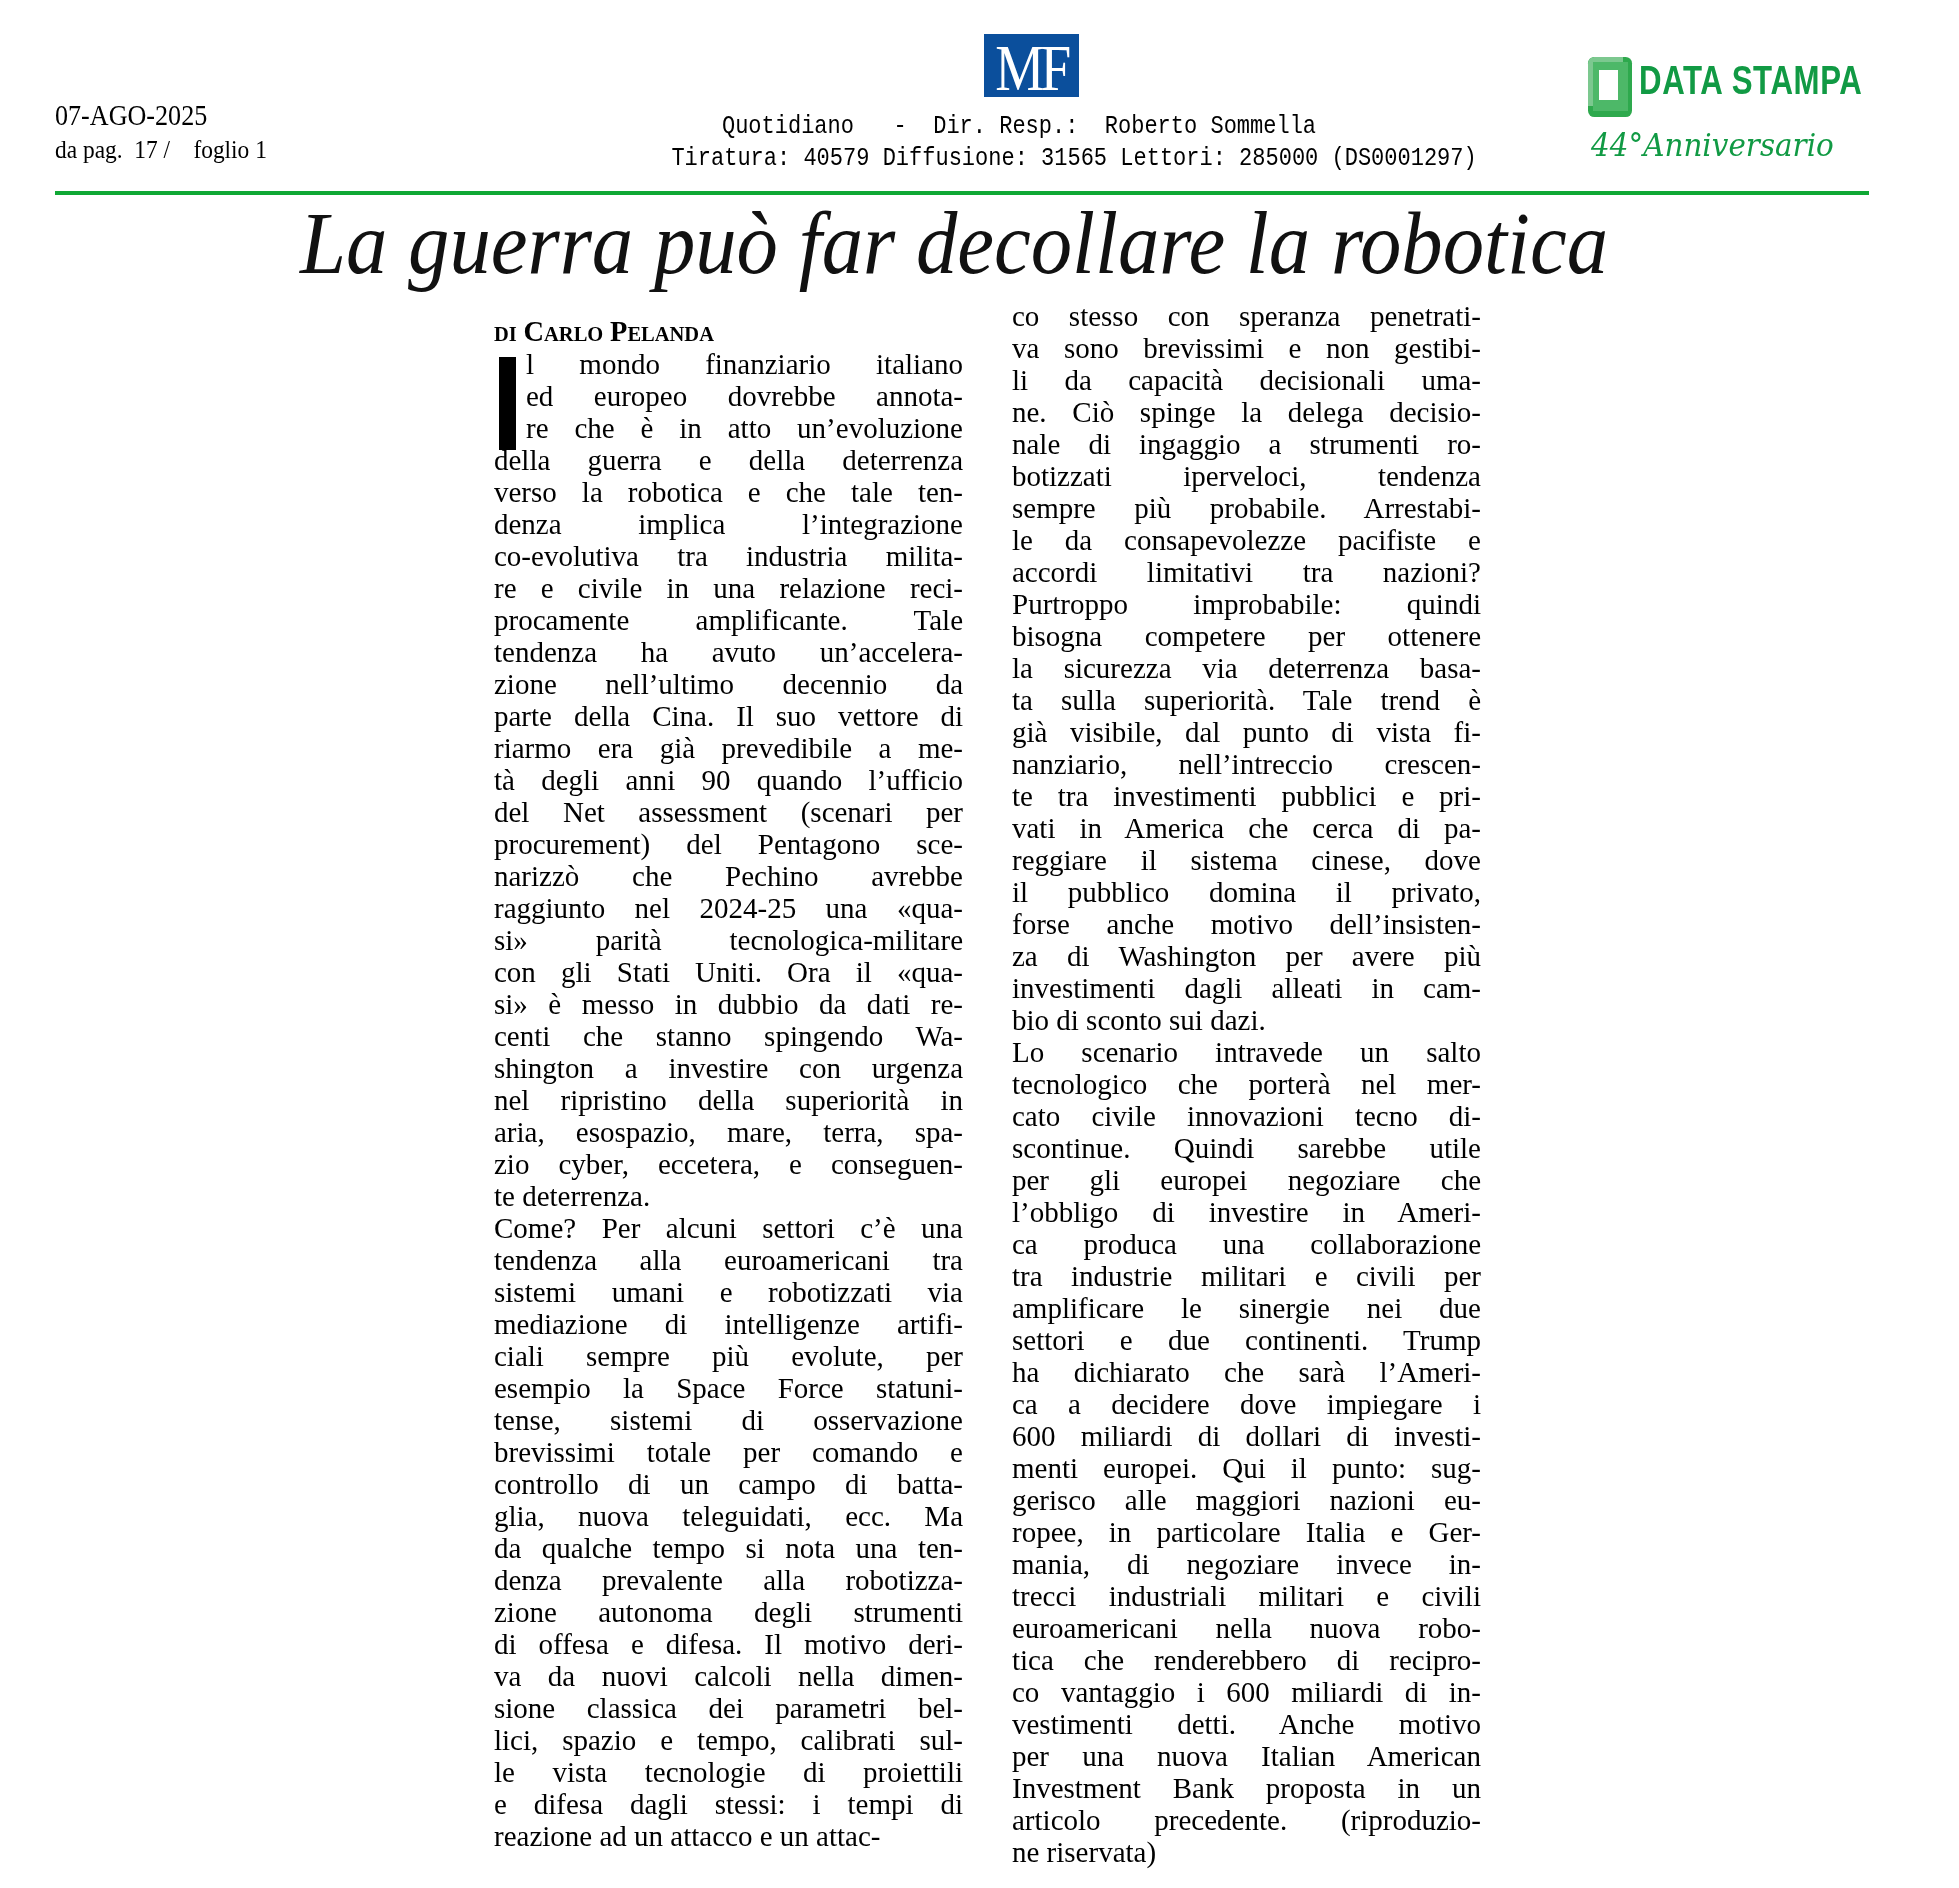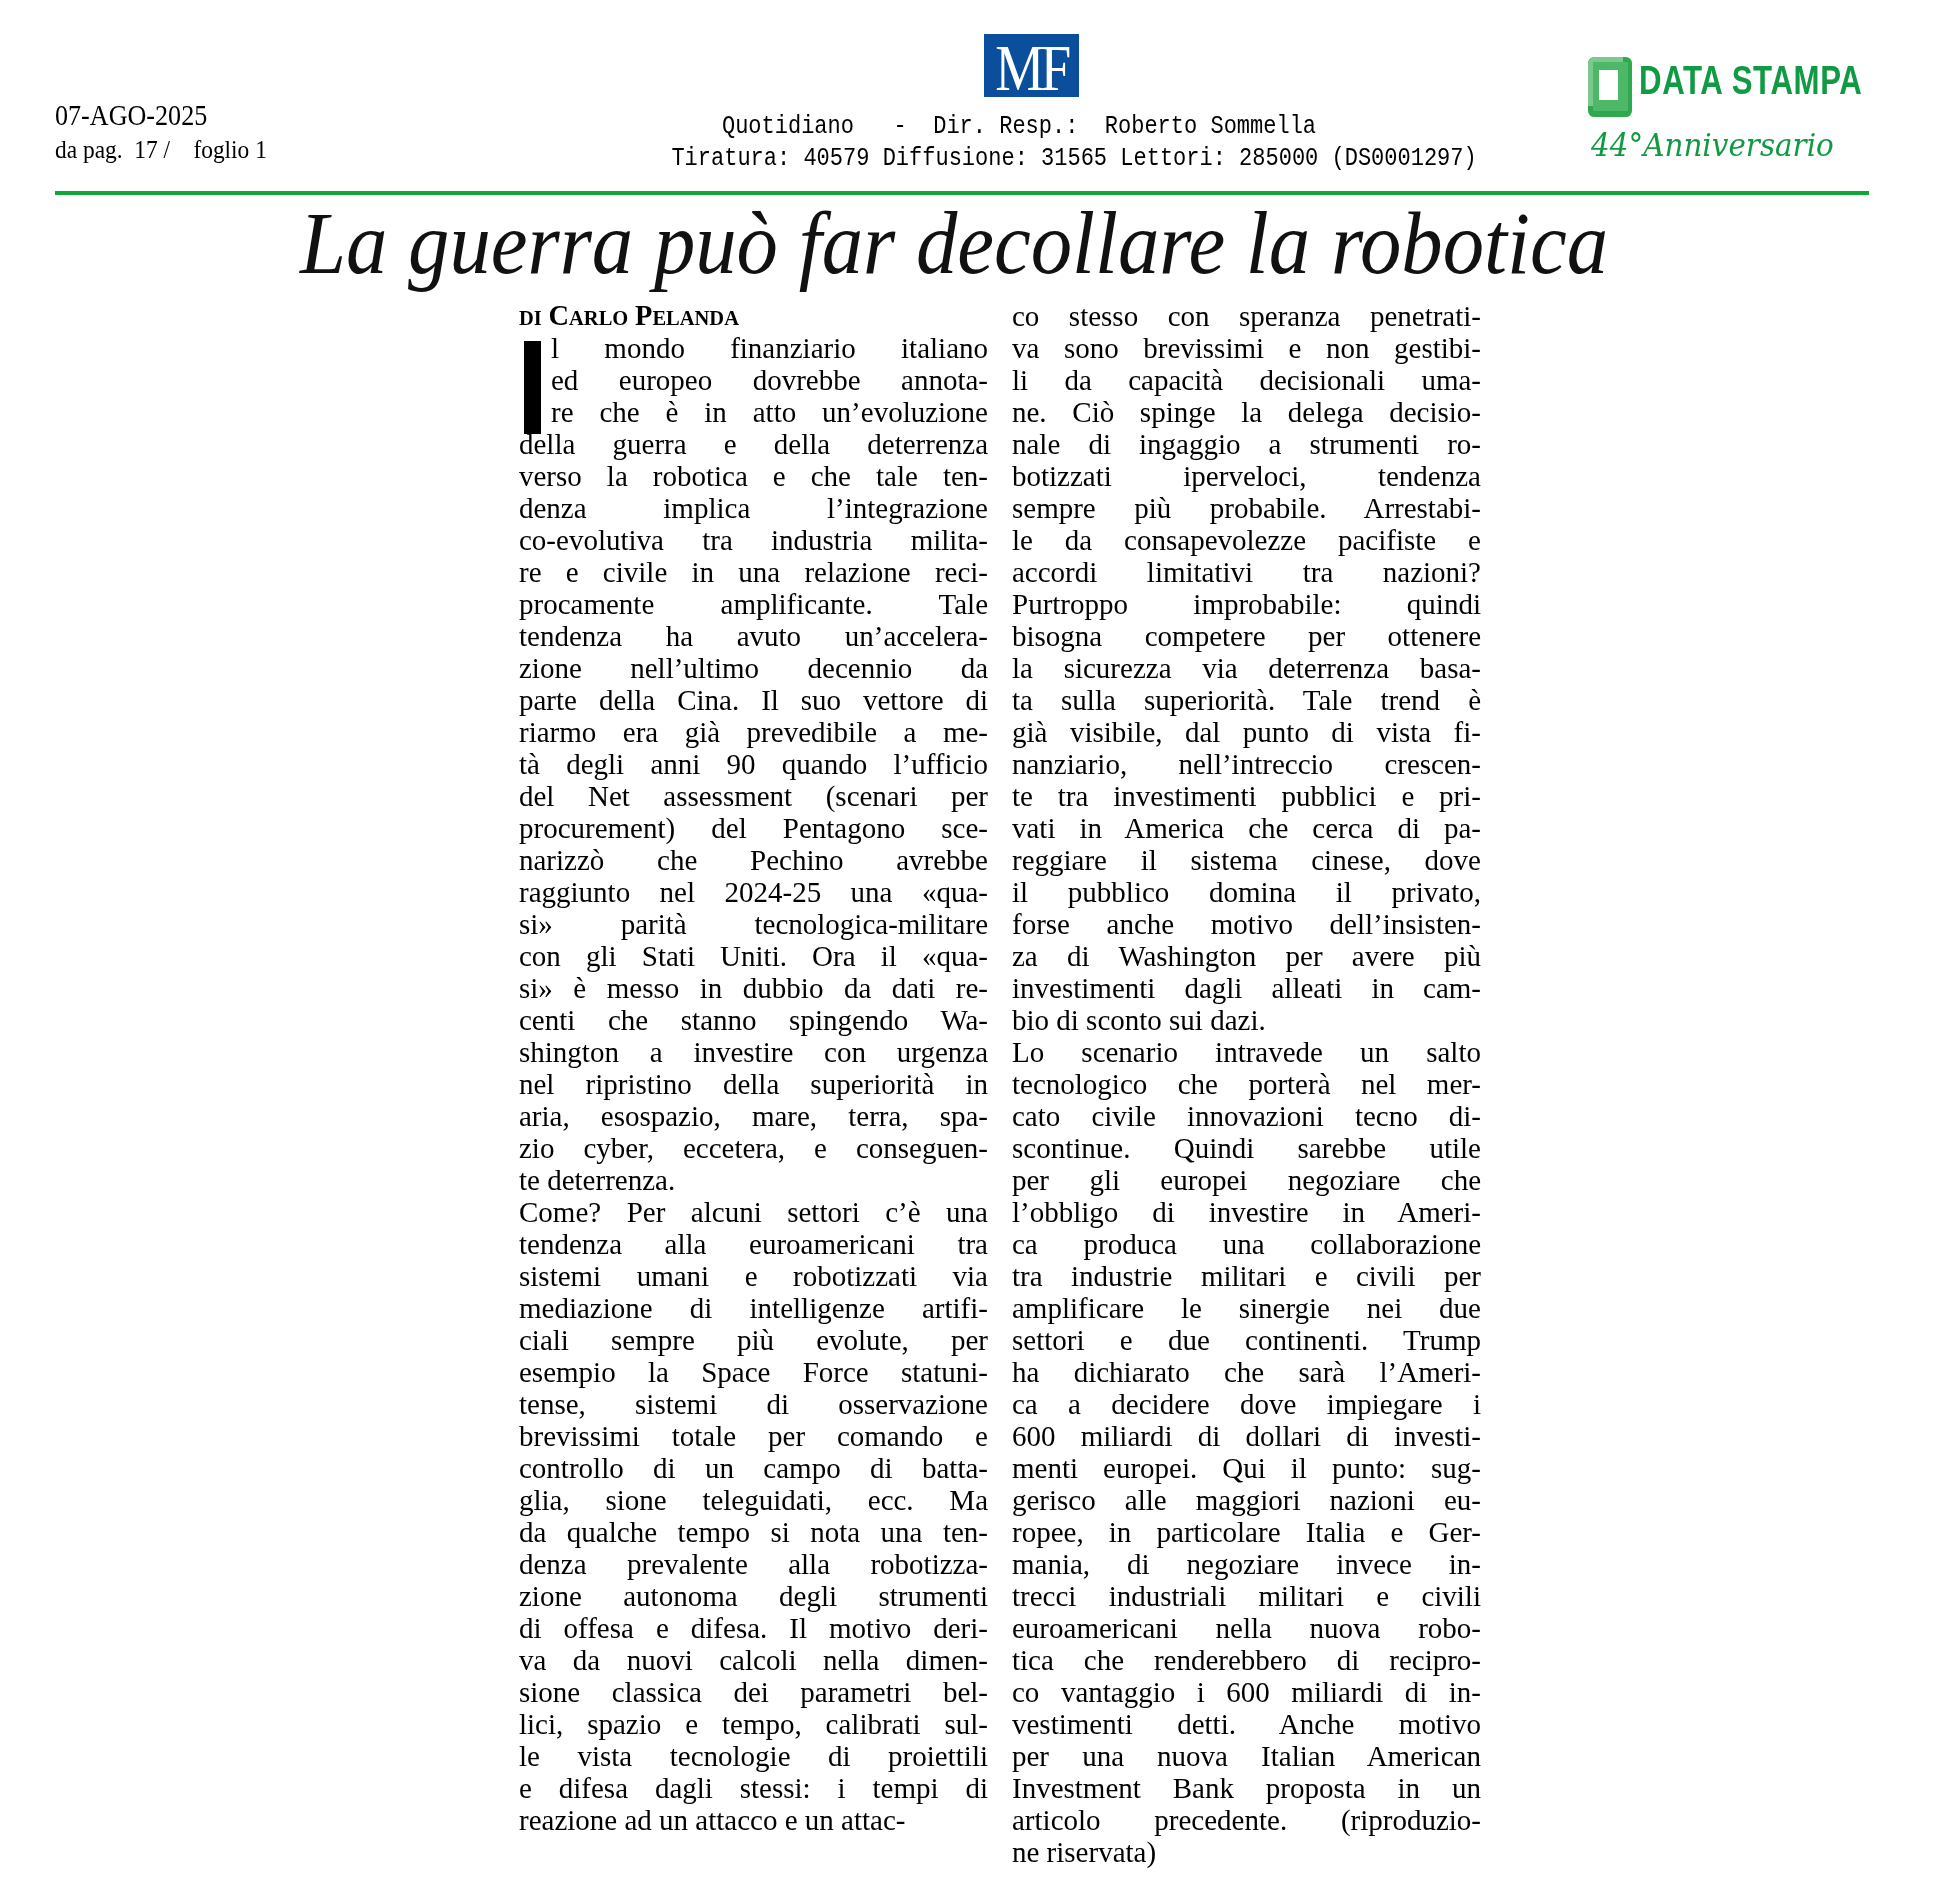--- a/index.html
+++ b/index.html
@@ -29,21 +29,21 @@
               font-size: 32px; line-height: 38px; color: #119a44; transform: scaleX(0.92); transform-origin: left; }
 
   .rule { position: absolute; left: 55px; top: 191px; width: 1814px; height: 4px; background: #10a835; }
 
   .headline { position: absolute; left: 300px; top: 196px; width: 1406px; font-family: "Liberation Serif", serif;
               font-style: italic; font-size: 88px; line-height: 95px; color: #111; white-space: nowrap;
               transform: scaleX(0.94); transform-origin: left; letter-spacing: 0px; }
 
   .col { position: absolute; top: 300px; width: 469px; font-family: "Liberation Serif", serif; font-size: 29px;
          line-height: 32px; color: #000; }
-  .col-1 { left: 519px; }
+  .col-1 { left: 494px; margin-top: 16px; }
   .col-2 { left: 1012px; }
   .line { display: block; height: 32px; white-space: nowrap; text-align: justify; text-align-last: justify; }
   .line.last { text-align-last: left; }
 
   .byline { display: block; height: 32px; font-weight: bold; font-size: 27px; white-space: nowrap; }
   .byline .sc { font-size: 20.5px; }
   .byline .cap { font-size: 28.4px; }
 
   .dropcap-line { padding-left: 32px; }
   .dropcap { position: absolute; left: 4.7px; top: 41px; width: 17.4px; height: 93px; background: #000; }
@@ -113,21 +113,21 @@
     <span class="line last">te deterrenza.</span>
     <span class="line">Come? Per alcuni settori c’è una</span>
     <span class="line">tendenza alla euroamericani tra</span>
     <span class="line">sistemi umani e robotizzati via</span>
     <span class="line">mediazione di intelligenze artifi-</span>
     <span class="line">ciali sempre più evolute, per</span>
     <span class="line">esempio la Space Force statuni-</span>
     <span class="line">tense, sistemi di osservazione</span>
     <span class="line">brevissimi totale per comando e</span>
     <span class="line">controllo di un campo di batta-</span>
-    <span class="line">glia, sione teleguidati, ecc. Ma</span>
+    <span class="line">glia, nuova teleguidati, ecc. Ma</span>
     <span class="line">da qualche tempo si nota una ten-</span>
     <span class="line">denza prevalente alla robotizza-</span>
     <span class="line">zione autonoma degli strumenti</span>
     <span class="line">di offesa e difesa. Il motivo deri-</span>
     <span class="line">va da nuovi calcoli nella dimen-</span>
     <span class="line">sione classica dei parametri bel-</span>
     <span class="line">lici, spazio e tempo, calibrati sul-</span>
     <span class="line">le vista tecnologie di proiettili</span>
     <span class="line">e difesa dagli stessi: i tempi di</span>
     <span class="line last">reazione ad un attacco e un attac-</span>

